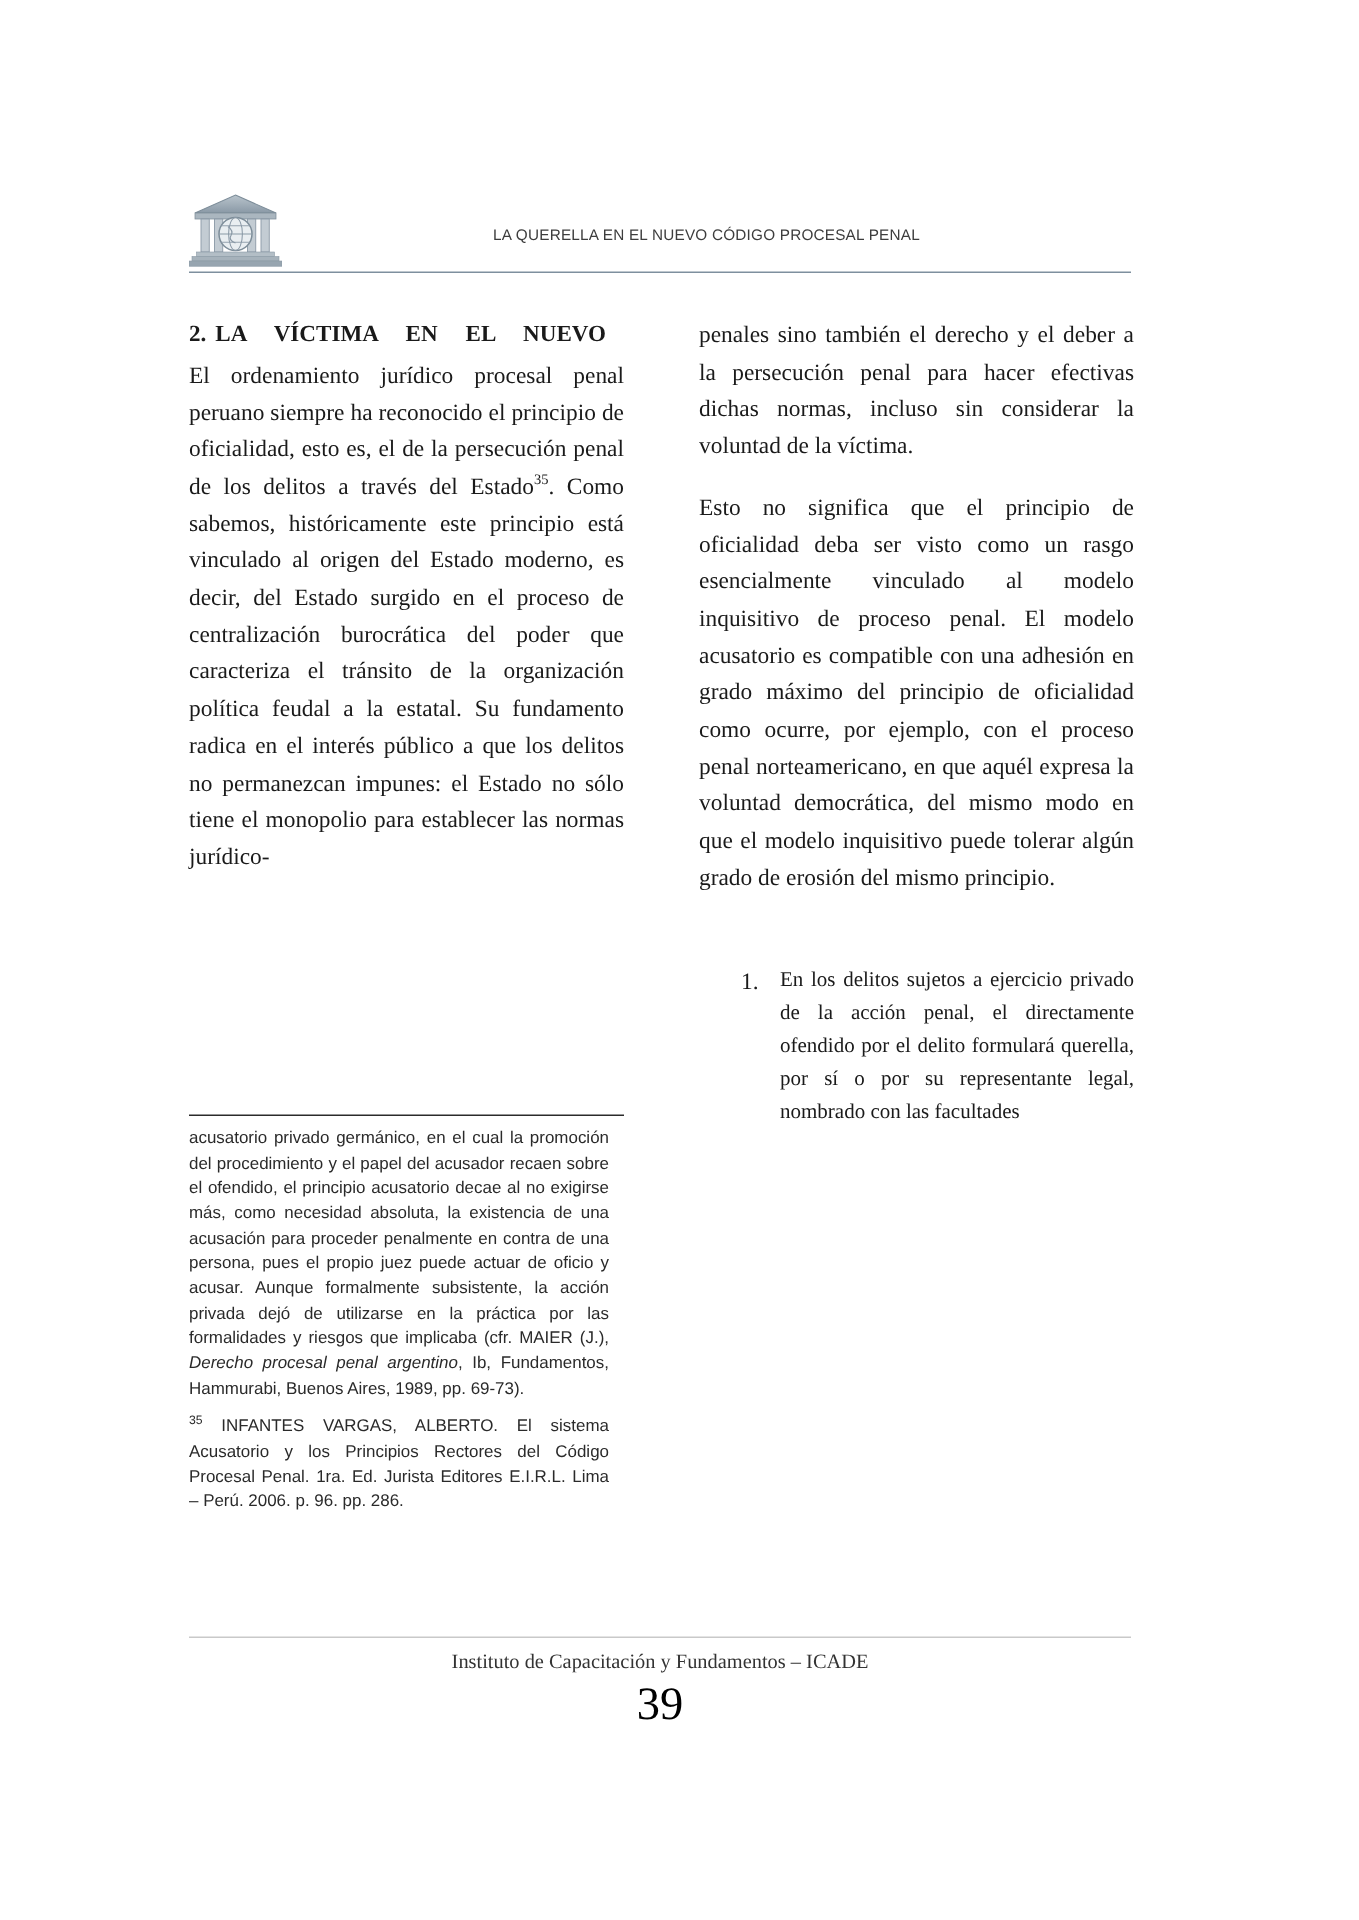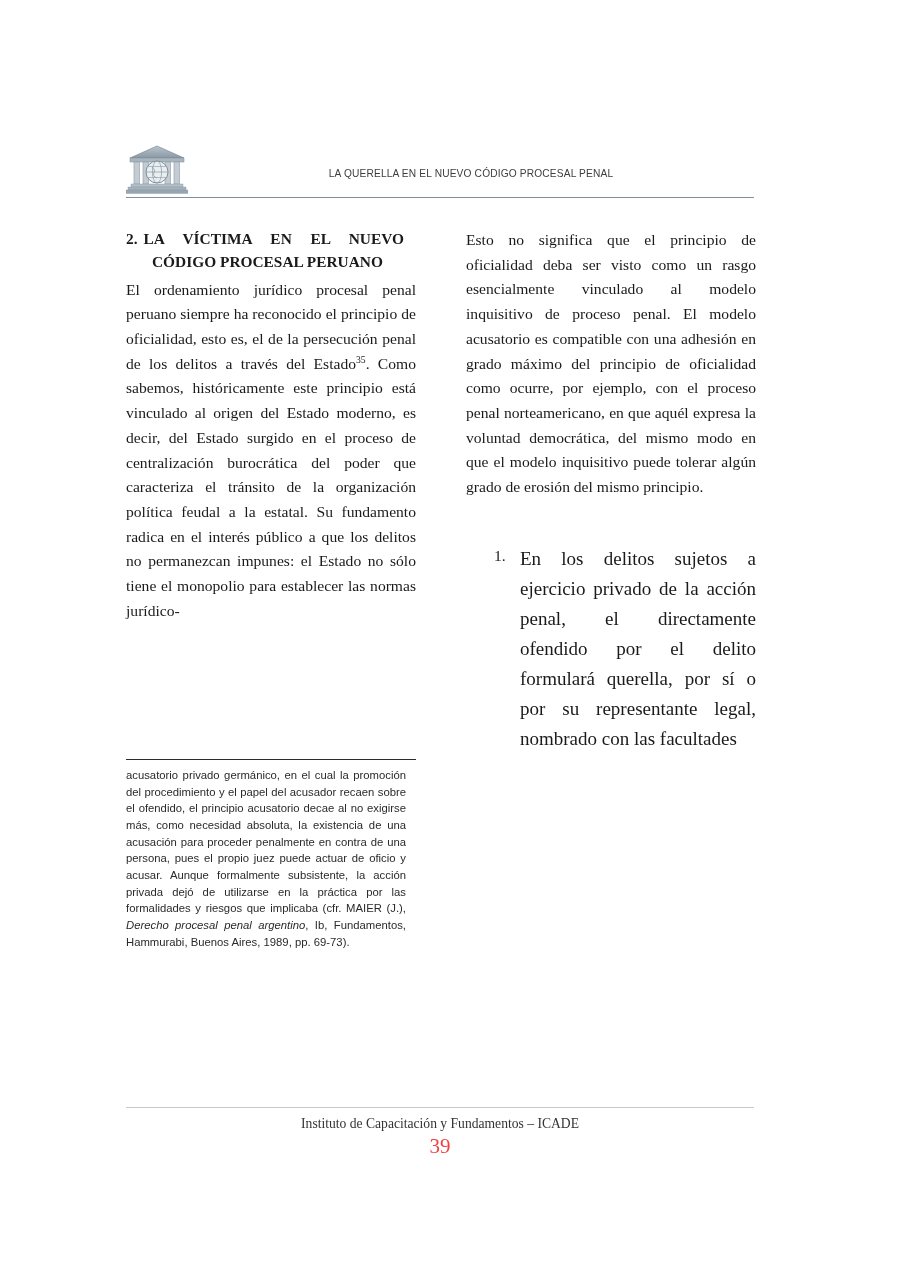--- a/index.html
+++ b/index.html
@@ -12,21 +12,21 @@
     width: 906px;
     height: 1280px;
     position: relative;
     font-family: "Liberation Serif", serif;
     color: #1a1a1a;
     overflow: hidden;
   }
 
   .page {
     position: absolute;
-    left: 0; top: 16px;
+    left: 0; top: 0;
     width: 906px;
     height: 1152px;
     background: #fff;
   }
 
   
   .header {
     position: absolute;
     left: 126px;
     top: 128px;
@@ -105,21 +105,21 @@
 
   
   ol.incisos {
     margin: 0;
     padding: 0 0 0 54px;
     list-style: none;
     counter-reset: inciso;
   }
   ol.incisos li {
     position: relative;
-    font-size: 19px;
+    font-size: 14px;
     line-height: 1.585;
     text-align: justify;
     counter-increment: inciso;
     margin-top: 44px;
   }
   ol.incisos li::before {
     content: counter(inciso) ".";
     position: absolute;
     left: -26px;
     top: 0;
@@ -171,22 +171,22 @@
     font-size: 13.6px;
     color: #333;
   }
   .page-number {
     position: absolute;
     left: 126px;
     top: 1118px;
     width: 628px;
     text-align: center;
     font-family: "Liberation Serif", serif;
-    font-size: 21px;
-    color: #ef4444;
+    font-size: 31px;
+    color: #000000;
   }
 </style>
 </head>
 <body>
 
 <div class="page">
 
   <div class="header">
     <div class="logo">
       <svg width="62" height="52" viewBox="0 0 62 52" aria-hidden="true">
@@ -216,34 +216,35 @@
         <rect x="0" y="46" width="62" height="3.5" fill="#97a5b0" stroke="#8a99a6" stroke-width="0.4"></rect>
       </svg>
     </div>
     <div class="header-title">LA QUERELLA EN EL NUEVO CÓDIGO PROCESAL PENAL</div>
   </div>
   <div class="header-rule"></div>
 
   <div class="col col-left">
     <div class="sec-heading">
       <span class="num">2.</span><span>LA  VÍCTIMA  EN  EL  NUEVO</span>
-      <span class="ln2">CÓDIGO PROCESAL PERUANO</span>
     </div>
 
     <p class="body"><span>El ordenamiento jurídico procesal penal peruano siempre ha reconocido el principio de oficialidad, esto es, el de la persecución penal de los delitos a través del Estado</span><sup class="fn">35</sup><span>. Como sabemos, históricamente este principio está vinculado al origen del Estado moderno, es decir, del Estado surgido en el proceso de centralización burocrática del poder que caracteriza el tránsito de la organización política feudal a la estatal. Su fundamento radica en el interés público a que los delitos no permanezcan impunes: el Estado no sólo tiene el monopolio para establecer las normas jurídico-</span></p>
   </div>
 
   <div class="fn-block">
     <div class="fn-rule"></div>
     <div class="footnotes">
       <p><span>acusatorio privado germánico, en el cual la promoción del procedimiento y el papel del acusador recaen sobre el ofendido, el principio acusatorio decae al no exigirse más, como necesidad absoluta, la existencia de una acusación para proceder penalmente en contra de una persona, pues el propio juez puede actuar de oficio y acusar. Aunque formalmente subsistente, la acción privada dejó de utilizarse en la práctica por las formalidades y riesgos que implicaba (cfr. MAIER (J.), </span><em>Derecho procesal penal argentino</em><span>, Ib, Fundamentos, Hammurabi, Buenos Aires, 1989, pp. 69-73).</span></p>
+      <p><sup>35</sup><span> INFANTES VARGAS, ALBERTO. El sistema Acusatorio y los Principios Rectores del Código Procesal Penal. 1ra. Ed. Jurista Editores E.I.R.L. Lima – Perú. 2006. p. 96. pp. 286.</span></p>
     </div>
   </div>
 
   <div class="col col-right">
+    <p class="body">penales sino también el derecho y el deber a la persecución penal para hacer efectivas dichas normas, incluso sin considerar la voluntad de la víctima.</p>
     <p class="body">Esto no significa que el principio de oficialidad deba ser visto como un rasgo esencialmente vinculado al modelo inquisitivo de proceso penal. El modelo acusatorio es compatible con una adhesión en grado máximo del principio de oficialidad como ocurre, por ejemplo, con el proceso penal norteamericano, en que aquél expresa la voluntad democrática, del mismo modo en que el modelo inquisitivo puede tolerar algún grado de erosión del mismo principio.</p>
     <ol class="incisos">
       <li>En los delitos sujetos a ejercicio privado de la acción penal, el directamente ofendido por el delito formulará querella, por sí o por su representante legal, nombrado con las facultades</li>
     </ol>
   </div>
 
   <div class="footer-rule"></div>
   <div class="footer-text">Instituto de Capacitación y Fundamentos – ICADE</div>
   <div class="page-number">39</div>
 

